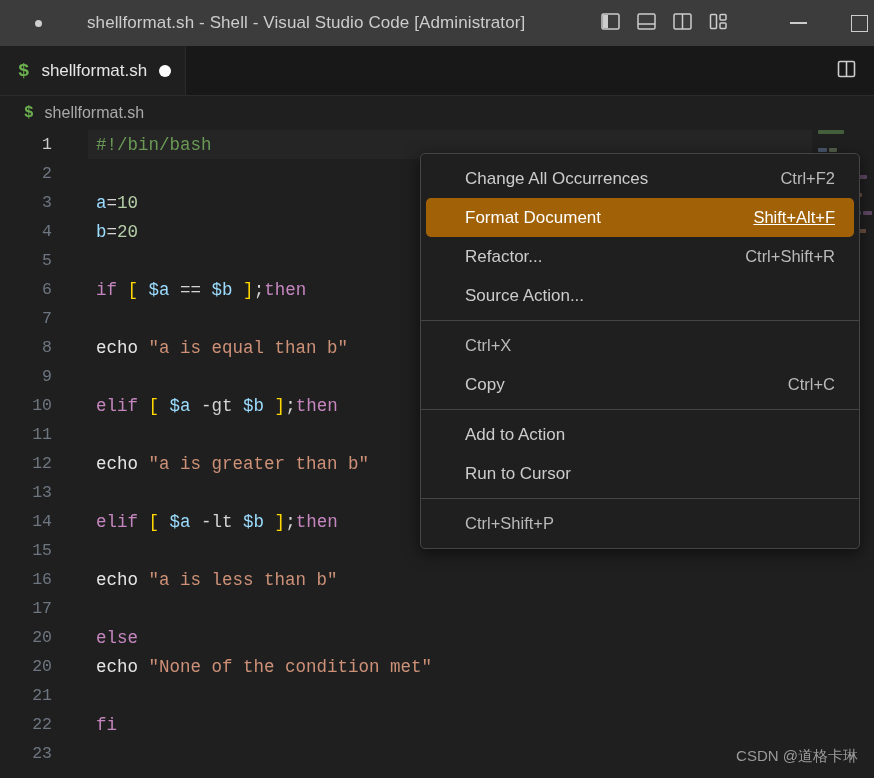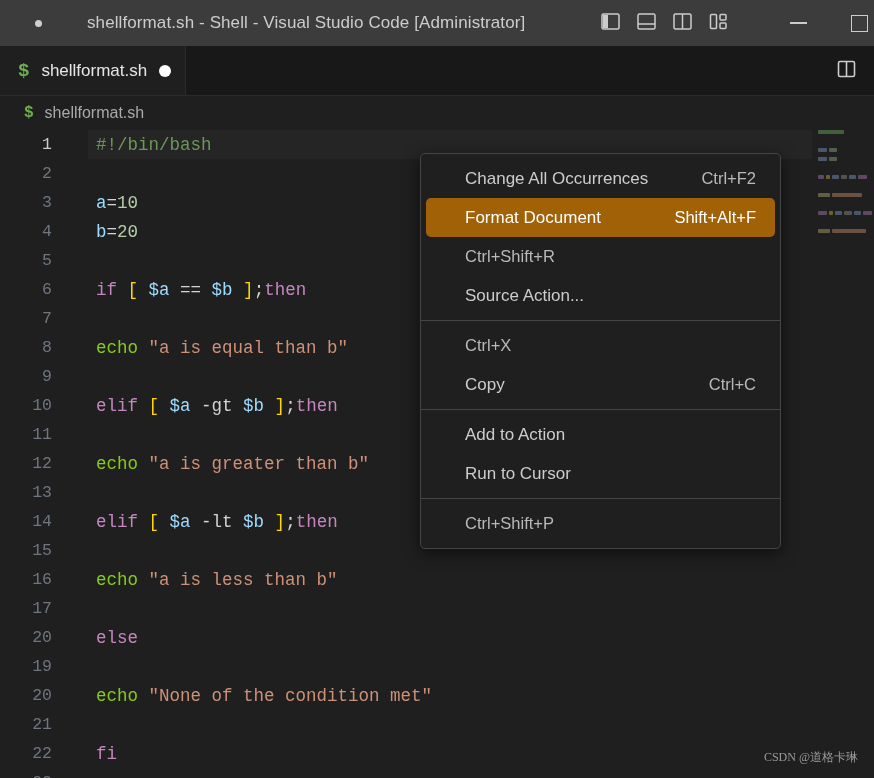--- a/index.html
+++ b/index.html
@@ -137,39 +137,39 @@
     padding-left: 44px;
     flex: 1 1 auto;
   }
   
   .t-comment { color: #6a9955; }
   .t-var     { color: #9cdcfe; }
   .t-num     { color: #b5cea8; }
   .t-kw      { color: #c586c0; }
   .t-brkt    { color: #ffd700; }
   .t-plain   { color: #d4d4d4; }
-  .t-fn      { color: #84cc16; }
+  .t-fn      { color: #e5e5e5; }
   .t-str     { color: #ce9178; }
   .t-punc    { color: #d4d4d4; }
 
   
   .minimap {
     position: absolute; top: 130px; right: 0;
     width: 62px; height: 648px;
     background: #1f1f1f;
     pointer-events: none;
   }
   .mm-row { display: flex; gap: 2px; margin: 0 0 2px 6px; }
   .mm-blk { height: 4px; border-radius: 1px; opacity: .85; }
 
   
   .ctxmenu {
     position: absolute;
     top: 153px; left: 420px;
-    width: 361px;
+    width: 440px;
     background: #1f1f1f;
     border: 1px solid #454545;
     border-radius: 5px;
     box-shadow: 0 4px 16px rgba(0,0,0,.55);
     padding: 5px 0;
     box-sizing: border-box;
     z-index: 30;
   }
   .ctx-item {
     display: flex; align-items: center;
@@ -182,32 +182,32 @@
     font-size: 17px;
   }
   .ctx-item.selected {
     background: #a16207;
     color: #ffffff;
   }
   .ctx-label { flex: 1 1 auto; white-space: nowrap; }
   .ctx-key {
     color: #b9b9b9; font-size: 16.5px; white-space: nowrap;
   }
-  .ctx-item.selected .ctx-key { color: #ffffff; }
+  .ctx-item.selected .ctx-key { color: #ffffff; text-decoration: underline; }
   .ctx-sep {
     height: 1px; background: #454545; margin: 5px 0;
   }
 
   
   .watermark {
     position: absolute;
     right: 16px; bottom: 12px;
     color: #9a9a9a;
-    font-size: 12px;
-    font-family: Liberation Serif, serif;
+    font-size: 15px;
+    font-family: Liberation Sans, sans-serif;
     z-index: 40;
     white-space: nowrap;
   }
 </style>
 </head>
 <body>
 
 <div id="app">
 
   <div class="titlebar">
@@ -285,21 +285,20 @@
         <div class="code-line"><span class="ln">9</span><span class="code-text"></span></div>
         <div class="code-line"><span class="ln">10</span><span class="code-text"><span class="t-kw">elif </span><span class="t-brkt">[</span><span class="t-plain"> </span><span class="t-var">$a</span><span class="t-plain"> -gt </span><span class="t-var">$b</span><span class="t-plain"> </span><span class="t-brkt">]</span><span class="t-punc">;</span><span class="t-kw">then</span></span></div>
         <div class="code-line"><span class="ln">11</span><span class="code-text"></span></div>
         <div class="code-line"><span class="ln">12</span><span class="code-text"><span class="t-fn">echo </span><span class="t-str">"a is greater than b"</span></span></div>
         <div class="code-line"><span class="ln">13</span><span class="code-text"></span></div>
         <div class="code-line"><span class="ln">14</span><span class="code-text"><span class="t-kw">elif </span><span class="t-brkt">[</span><span class="t-plain"> </span><span class="t-var">$a</span><span class="t-plain"> -lt </span><span class="t-var">$b</span><span class="t-plain"> </span><span class="t-brkt">]</span><span class="t-punc">;</span><span class="t-kw">then</span></span></div>
         <div class="code-line"><span class="ln">15</span><span class="code-text"></span></div>
         <div class="code-line"><span class="ln">16</span><span class="code-text"><span class="t-fn">echo </span><span class="t-str">"a is less than b"</span></span></div>
         <div class="code-line"><span class="ln">17</span><span class="code-text"></span></div>
         <div class="code-line"><span class="ln">20</span><span class="code-text"><span class="t-kw">else</span></span></div>
-        <div class="code-line"><span class="ln">19</span><span class="code-text"></span></div>
         <div class="code-line"><span class="ln">20</span><span class="code-text"><span class="t-fn">echo </span><span class="t-str">"None of the condition met"</span></span></div>
         <div class="code-line"><span class="ln">21</span><span class="code-text"></span></div>
         <div class="code-line"><span class="ln">22</span><span class="code-text"><span class="t-kw">fi</span></span></div>
         <div class="code-line"><span class="ln">23</span><span class="code-text"></span></div>
       </div>
   </div>
 
   <div class="minimap">
     <div id="minimap-rows">
         <div class="mm-row" style="height: 4px; margin-bottom: 5px;">
@@ -349,20 +348,21 @@
     <div id="ctx-groups">
         <div class="ctx-item">
           <span class="ctx-label">Change All Occurrences</span>
           <span class="ctx-key">Ctrl+F2</span>
         </div>
         <div class="ctx-item selected">
           <span class="ctx-label">Format Document</span>
           <span class="ctx-key">Shift+Alt+F</span>
         </div>
         <div class="ctx-item">
+          <span class="ctx-label">Refactor...</span>
           <span class="ctx-key">Ctrl+Shift+R</span>
         </div>
         <div class="ctx-item">
           <span class="ctx-label">Source Action...</span>
           <span class="ctx-key"></span>
         </div>
         <div class="ctx-sep"></div>
         <div class="ctx-item">
           <span class="ctx-key">Ctrl+X</span>
         </div>

